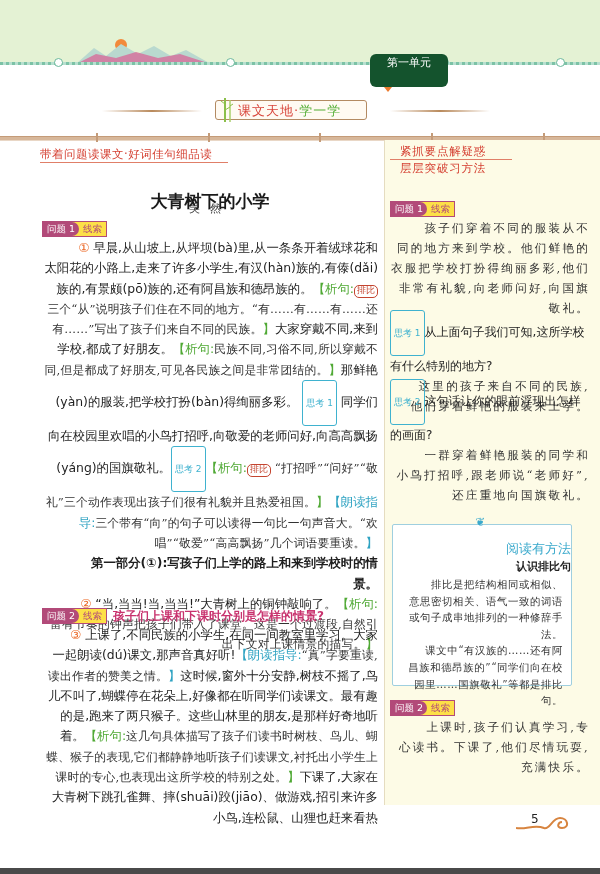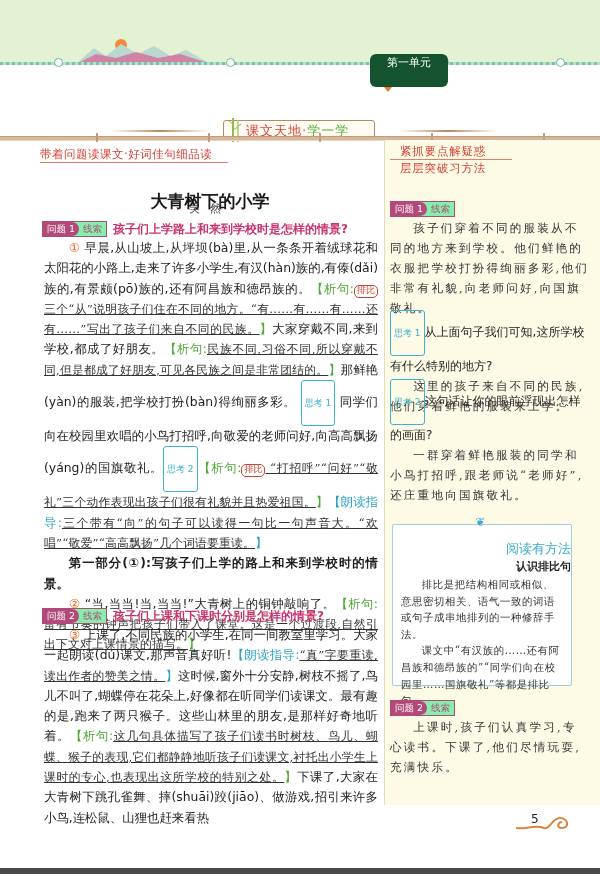--- a/index.html
+++ b/index.html
@@ -23,21 +23,21 @@
   .mountains { position: absolute; left: 76px; top: 36px; width: 135px; height: 28px; }
   .unit-badge {
     position: absolute; left: 370px; top: 33px; width: 78px; height: 33px;
     background: #14532d; border-radius: 6px; color: #fff; font-size: 11px;
     text-align: center; line-height: 17px; margin-top: 21px;
   }
   .unit-badge:after {
     content: ""; position: absolute; left: 14px; bottom: -5px;
     border-left: 4px solid transparent; border-right: 4px solid transparent; border-top: 5px solid #ec7a2e;
   }
-  .banner-wrap { position: absolute; left: 108px; top: 98px; width: 400px; height: 24px; margin-top: 20px; }
+  .banner-wrap { position: absolute; left: 100px; top: 98px; width: 400px; height: 24px; }
   .banner-line { position: absolute; top: 12px; height: 2px; background: linear-gradient(90deg, transparent, #b98a5c, transparent); }
   .banner {
     position: absolute; left: 115px; top: 2px; width: 152px; height: 20px;
     border: 1px solid #b38a62; border-radius: 3px; background: #fffaf2;
     font-size: 13px; line-height: 20px; padding-left: 22px; box-sizing: border-box; letter-spacing: 1px;
   }
   .banner .red { color: #d8453a; }
   .banner .green { color: #58b03a; }
   .bamboo { position: absolute; left: 4px; top: -3px; width: 14px; height: 24px; }
   .rail {
@@ -57,32 +57,32 @@
   .title {
     position: absolute; left: 40px; top: 178px; width: 340px; text-align: center;
     font-size: 17px; font-weight: bold; color: #1a1a1a; margin-top: 12px;
   }
   .author {
     position: absolute; left: 40px; top: 201px; width: 340px; text-align: center;
     font-size: 11px; color: #333; letter-spacing: 10px;
   }
   .q-row { position: absolute; left: 42px; height: 16px; display: flex; align-items: center; }
   .q-tag {
-    display: inline-flex; align-items: center; border: 1px solid #b24a79; background: #86efac;
+    display: inline-flex; align-items: center; border: 1px solid #b24a79; background: #fde047;
     height: 14px; font-size: 9.5px;
   }
   .q-tag .q-left { background: #b24a79; color: #fff; padding: 0 4px; height: 14px; line-height: 14px; border-radius: 0 7px 7px 0; }
   .q-tag .q-right { color: #b24a79; padding: 0 4px; line-height: 14px; }
   .q-text { color: #c8336e; font-size: 12px; margin-left: 6px; font-weight: bold; }
   .para { position: absolute; left: 44px; width: 334px; font-size: 12.4px; line-height: 20.3px; color: #1e1e1e; text-align: justify; }
   .para p { margin: 0; }
-  .indent { text-indent: 2em; }
+  .indent { text-indent: 2em; text-align: right; }
   .note-g { color: #50a935; }
   .note-b { color: #2fa3c2; }
-  .note-text { color: #333; font-family: "DejaVu Serif", serif; font-size: 11.8px; letter-spacing: 0.2px; text-decoration: underline; }
+  .note-text { color: #333; font-family: "DejaVu Serif", serif; font-size: 11.8px; letter-spacing: 0.2px; }
   .tag-paibi {
     display: inline-block; border: 1px solid #c4442f; color: #c4442f; border-radius: 5px;
     font-size: 9px; line-height: 11px; padding: 0 2px; text-indent: 0; font-family: Liberation Mono, monospace;
   }
   .tag-think {
     display: inline-block; border: 1px solid #3fb2cf; color: #3fb2cf; border-radius: 3px;
     font-size: 9px; line-height: 12px; padding: 16px 3px; text-indent: 0;
   }
   .bold { font-weight: bold; }
   .circ { color: #ec6b2a; }
@@ -149,21 +149,20 @@
 
 <div class="section-head">带着问题读课文·好词佳句细品读</div>
 <div class="title">大青树下的小学</div>
 <div class="author">吴然</div>
 
 <div class="q-row" style="top:221px">
   <span class="q-tag">
     <span class="q-left">问题 1</span>
     <span class="q-right">线索</span>
   </span>
-  <span class="q-text">孩子们上学路上和来到学校时是怎样的情景?</span>
 </div>
 
 <div class="para" style="top:238px">
   <p class="indent">
     <span class="circ">①</span>
     <span>早晨,从山坡上,从坪坝(bà)里,从一条条开着绒球花和太阳花的小路上,走来了许多小学生,有汉(hàn)族的,有傣(dǎi)族的,有景颇(pō)族的,还有阿昌族和德昂族的。</span><span class="note-g">【析句:</span><span class="tag-paibi">排比</span><span class="note-text"> 三个“从”说明孩子们住在不同的地方。“有……有……有……还有……”写出了孩子们来自不同的民族。</span><span class="note-g">】</span><span>大家穿戴不同,来到学校,都成了好朋友。</span><span class="note-g">【析句:</span><span class="note-text">民族不同,习俗不同,所以穿戴不同,但是都成了好朋友,可见各民族之间是非常团结的。</span><span class="note-g">】</span><span>那鲜艳(yàn)的服装,把学校打扮(bàn)得绚丽多彩。</span>
     <span class="tag-think">思考 1</span><span> 同学们向在校园里欢唱的小鸟打招呼,向敬爱的老师问好,向高高飘扬(yáng)的国旗敬礼。</span><span class="tag-think">思考 2</span><span class="note-g">【析句:</span><span class="tag-paibi">排比</span><span class="note-text"> “打招呼”“问好”“敬礼”三个动作表现出孩子们很有礼貌并且热爱祖国。</span><span class="note-g">】</span><span class="note-b">【朗读指导:</span><span class="note-text">三个带有“向”的句子可以读得一句比一句声音大。“欢唱”“敬爱”“高高飘扬”几个词语要重读。</span><span class="note-b">】</span>
   </p>
   <p class="indent bold">第一部分(①):写孩子们上学的路上和来到学校时的情景。</p>
   <p class="indent">

